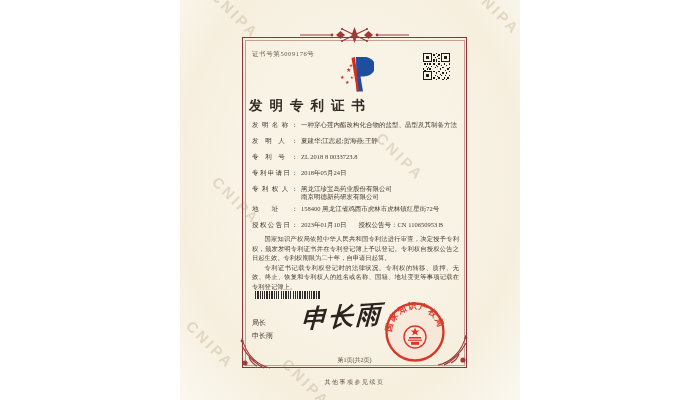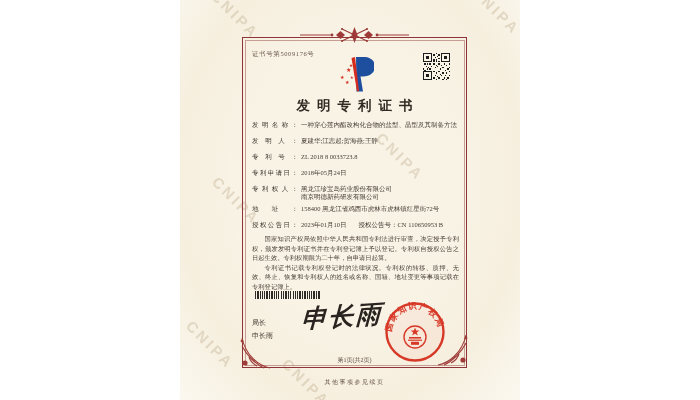--- a/index.html
+++ b/index.html
@@ -18,21 +18,21 @@
     border:1.6px solid #8e3338; }
   .border-box::after { content:""; position:absolute; inset:1.5px; border:0.8px solid #c59d93; }
 
   .ornament-top { position:absolute; left:118px; top:26px; width:113px; height:18px; }
 
   .cert-no { position:absolute; left:72px; top:50px; font-size:6.5px; color:#6a584c; letter-spacing:.6px; }
 
   .logo { position:absolute; left:156px; top:55px; width:38px; height:40px; }
   .qr { position:absolute; left:243px; top:53px; width:27px; height:27px; }
 
-  .title { position:absolute; left:62px; top:97px; width:225px; text-align:center;
+  .title { position:absolute; left:62px; top:97px; width:225px; 
     font-family:"Liberation Sans","DejaVu Sans",sans-serif; font-weight:700;
     font-size:13.5px; letter-spacing:7px; text-indent:7px; color:#322923; }
 
   .rows { position:absolute; left:72px; top:121px; width:207px; font-size:6.5px; color:#473b32; line-height:8px; }
   .row { margin-bottom:8px; display:flex; }
   .row.tight { margin-bottom:4px; }
   .flabel { display:inline-block; width:46px; flex:0 0 46px; text-align:justify; text-align-last:justify; color:#3f342c; margin-right:3px; }
   .fvalue { flex:1; }
   .pair2 { margin-left:12px; color:#3f342c; }
 

